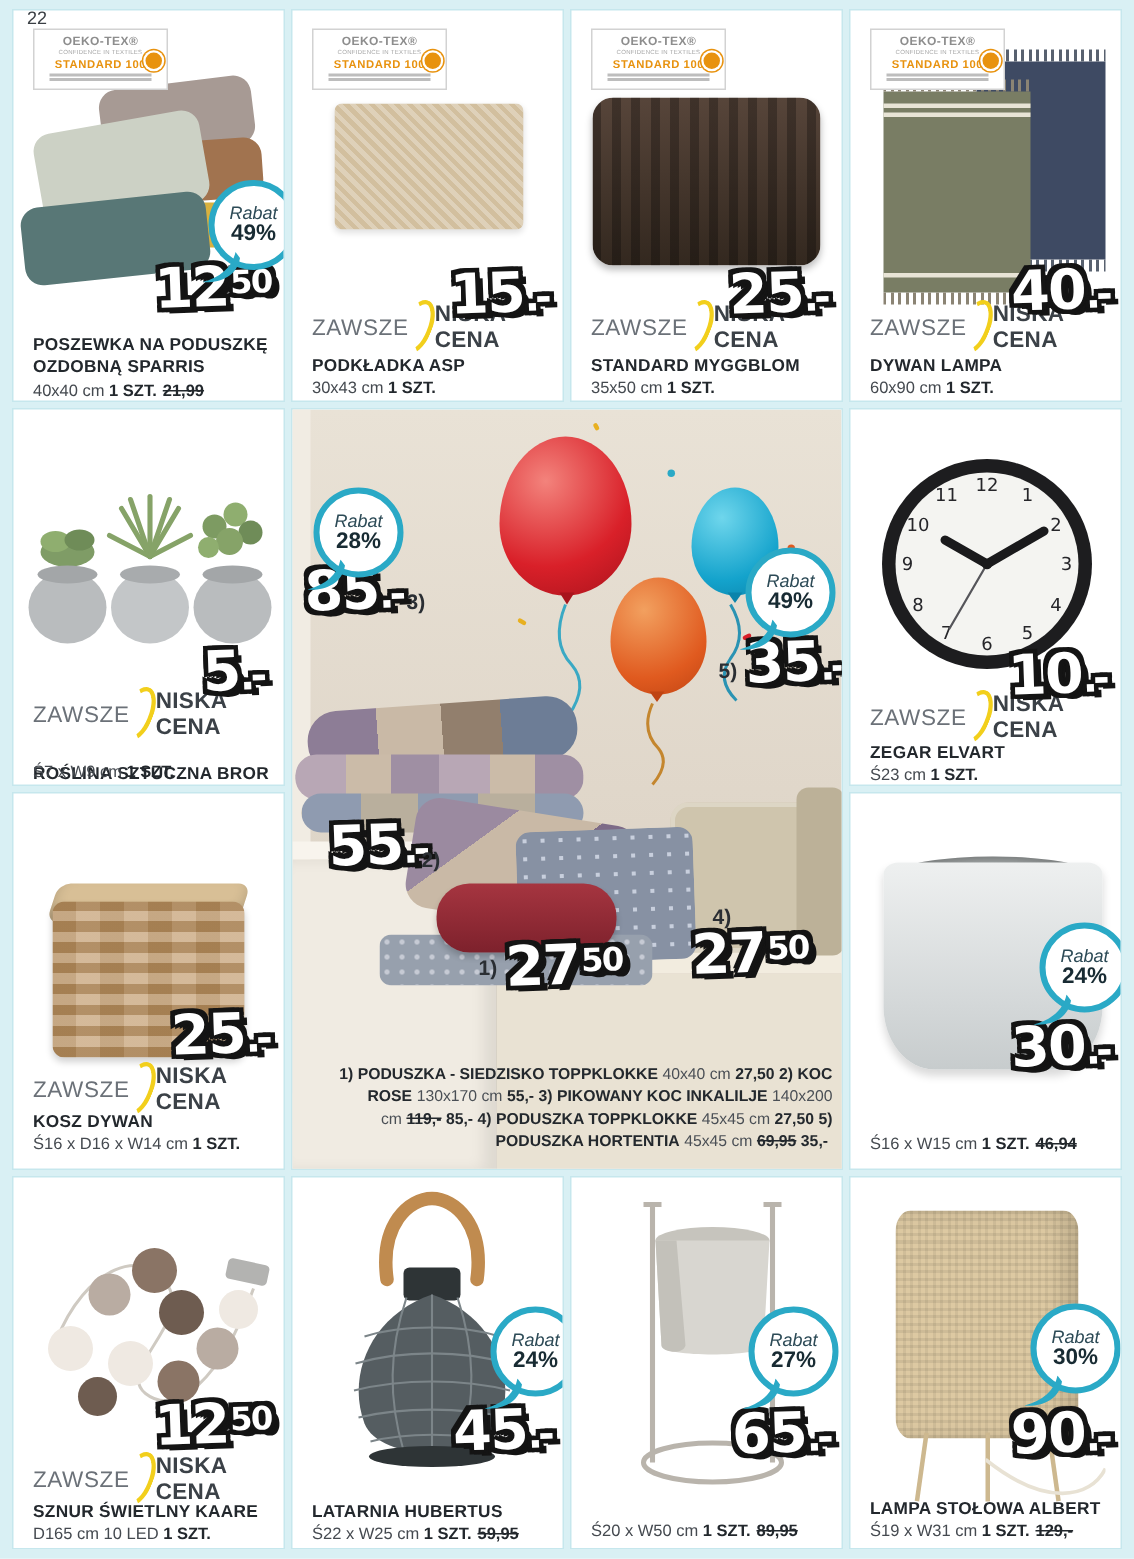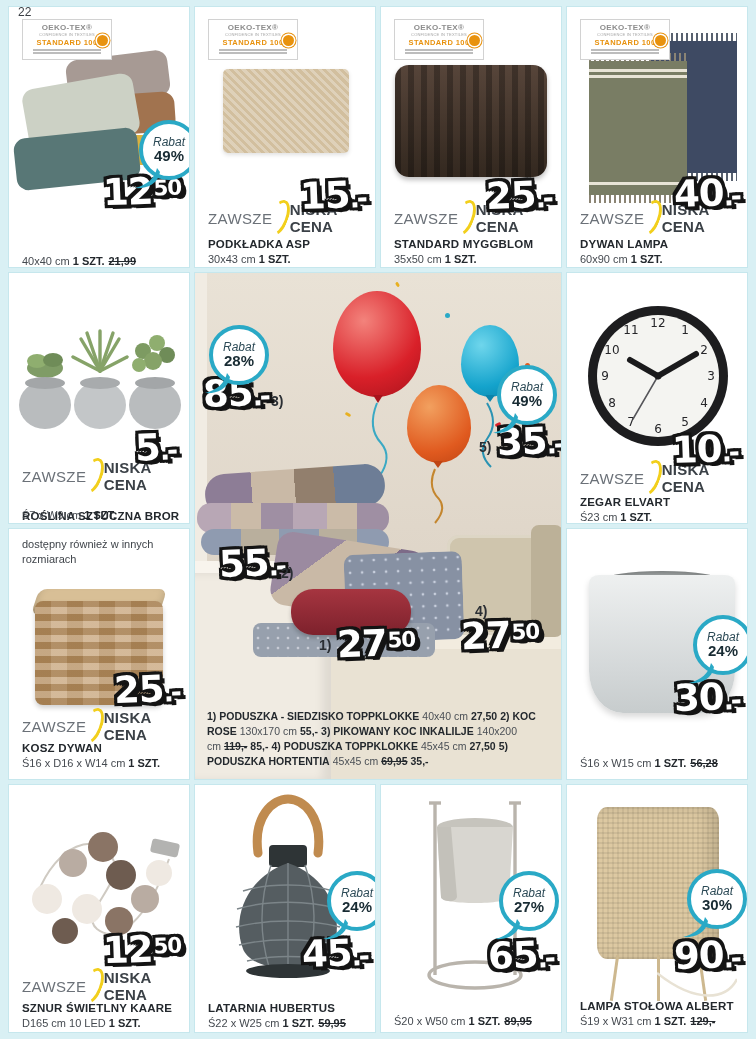--- a/index.html
+++ b/index.html
@@ -142,21 +142,21 @@
       background:linear-gradient(#a63540,#7d212c);box-shadow:0 3px 4px rgba(0,0,0,.2);}
   .cushion-grey{position:absolute;left:58px;top:350px;width:182px;height:34px;border-radius:8px;
       background:radial-gradient(circle,#c6cad4 1.5px,transparent 1.6px) 0 0/10px 10px,#97a0ad;}
   .pillow-floral{position:absolute;left:150px;top:280px;width:118px;height:88px;border-radius:10px;
       transform:rotate(-2deg);
       background:radial-gradient(circle,#c8cfdd 1.5px,transparent 1.6px) 0 0/12px 12px,#8791a3;}
   .pillow-beige{position:absolute;left:252px;top:262px;width:100px;height:100px;border-radius:12px;
       background:#cfc5ad;box-shadow:inset 0 0 0 3px rgba(255,255,255,.3);}
   .pillow-beige2{position:absolute;left:336px;top:252px;width:32px;height:112px;border-radius:8px;background:#bcb198;}
   .hero-label{position:absolute;z-index:9;font-weight:800;font-size:14px;color:#2a2e33;}
-  .desc{position:absolute;left:12px;top:436px;width:348px;z-index:9;font-size:10.5px;line-height:15px;color:#4a4f55;}
+  .desc{position:absolute;left:12px;top:436px;width:348px;z-index:9;font-size:10.5px;line-height:15px;color:#4a4f55;text-align:right;}
   .desc span{margin-right:3px;}
   .db{font-weight:800;color:#23282d;}
   .dp{font-weight:800;color:#23282d;}
   .dold{font-weight:800;color:#23282d;text-decoration:line-through;}
 </style>
 </head>
 <body>
 
 <div class="page">
   <div class="pageno">22</div>
@@ -180,20 +180,24 @@
       <div class="pil pil-teal"></div>
     </div>
     <div class="rabat" style="left:130px;top:113px">
       <span class="rabat-word">Rabat</span>
       <span class="rabat-pct">49%</span>
       <svg class="rabat-tail" viewBox="0 0 26 22">
         <path d="M22,0 C20,10 12,17 0,20 C10,21 23,17 25,4 Z" fill="#2aa9c6"></path>
         </svg>
     </div>
     <div class="price" style="right:8px;top:166px"><span>12</span><span class="psup">50</span></div>
+    <div class="pname" style="top:216px">
+      <div>POSZEWKA NA PODUSZKĘ</div>
+      <div>OZDOBNĄ SPARRIS</div>
+    </div>
     <div class="pdims" style="top:248px"><span>40x40 cm</span><b>1 SZT.</b><span class="old">21,99</span></div>
   </div>
 
   <div class="card c-asp">
     <div class="oeko">
       <div class="ot-brand">OEKO-TEX®</div>
       <div class="ot-sub">CONFIDENCE IN TEXTILES</div>
       <div class="ot-std">STANDARD 100</div>
       <div class="ot-lines">
           <i></i>
@@ -409,24 +413,20 @@
     <div class="zawsze" style="left:13px;top:188px">
       <span class="zw1">ZAWSZE</span>
       <span class="zcres"></span>
       <span class="zw2">NISKA CENA</span>
     </div>
     <div class="pname" style="top:222px">ZEGAR ELVART</div>
     <div class="pdims" style="top:238px"><span>Ś23 cm</span><b>1 SZT.</b></div>
   </div>
 
   <div class="card c-bjorn">
-    <div class="note">
-      <div>dostępny również w innych</div>
-      <div>rozmiarach</div>
-    </div>
     <div class="basket-top"></div>
     <div class="basket"></div>
     <div class="price" style="right:10px;top:142px"><span>25</span><span class="psuf">.-</span></div>
     <div class="zawsze" style="left:13px;top:180px">
       <span class="zw1">ZAWSZE</span>
       <span class="zcres"></span>
       <span class="zw2">NISKA CENA</span>
     </div>
     <div class="pname" style="top:212px">KOSZ DYWAN</div>
     <div class="pdims" style="top:228px"><span>Ś16 x D16 x W14 cm</span><b>1 SZT.</b></div>
@@ -436,21 +436,21 @@
     <div class="pot-otto-rim"></div>
     <div class="pot-otto"></div>
     <div class="rabat" style="left:126px;top:86px">
       <span class="rabat-word">Rabat</span>
       <span class="rabat-pct">24%</span>
       <svg class="rabat-tail" viewBox="0 0 26 22">
         <path d="M22,0 C20,10 12,17 0,20 C10,21 23,17 25,4 Z" fill="#2aa9c6"></path>
         </svg>
     </div>
     <div class="price" style="right:8px;top:150px"><span>30</span><span class="psuf">.-</span></div>
-    <div class="pdims" style="top:228px"><span>Ś16 x W15 cm</span><b>1 SZT.</b><span class="old">56,28</span></div>
+    <div class="pdims" style="top:228px"><span>Ś16 x W15 cm</span><b>1 SZT.</b><span class="old">46,94</span></div>
   </div>
 
   <div class="card c-kaare">
     <svg class="img" style="left:8px;top:18px" width="166" height="150" viewBox="0 0 166 150">
       <path d="M20,92 C40,40 80,28 95,54 C110,80 60,110 80,126 C100,142 130,118 152,56" stroke="#cfcac2" stroke-width="2" fill="none"></path>
       <rect x="134" y="38" width="28" height="14" rx="3" fill="#b3b3b1" transform="rotate(12 148 45)"></rect>
       <g>
         <circle cx="30" cy="96" r="15" fill="#efe9e2"></circle>
           <circle cx="56" cy="60" r="14" fill="#b9aca2"></circle>
         <circle cx="86" cy="44" r="15" fill="#8a7465"></circle>

